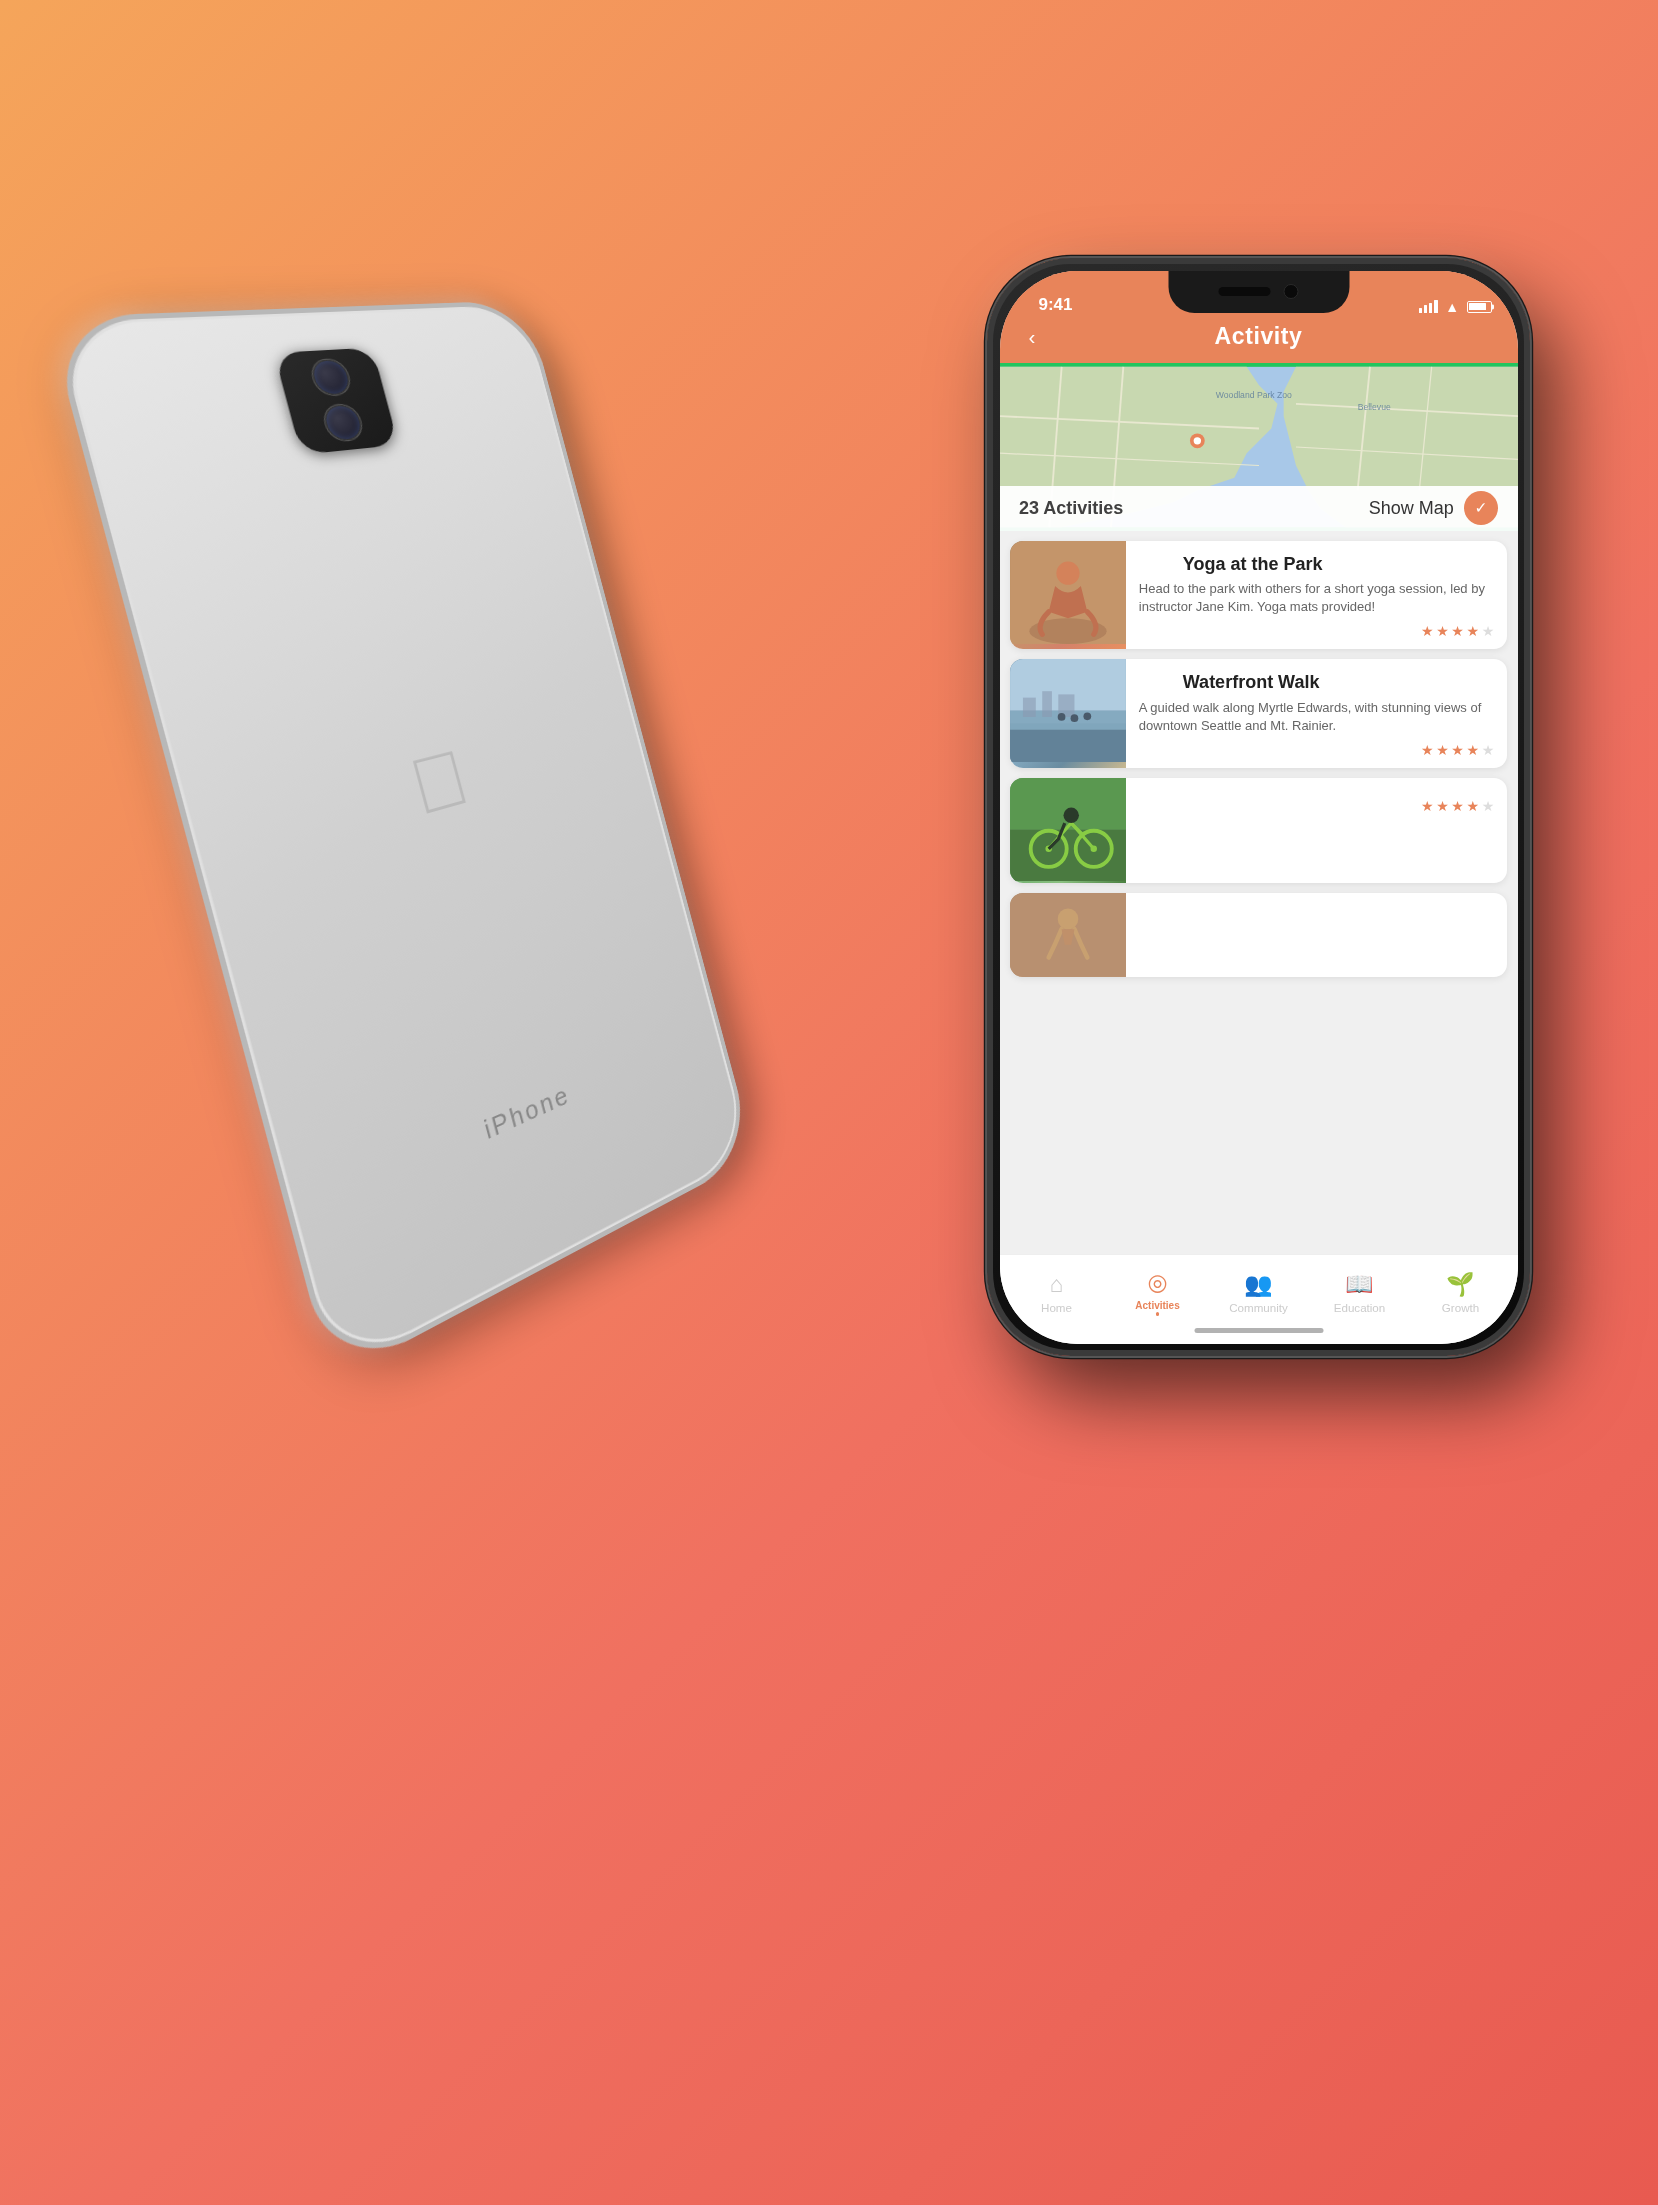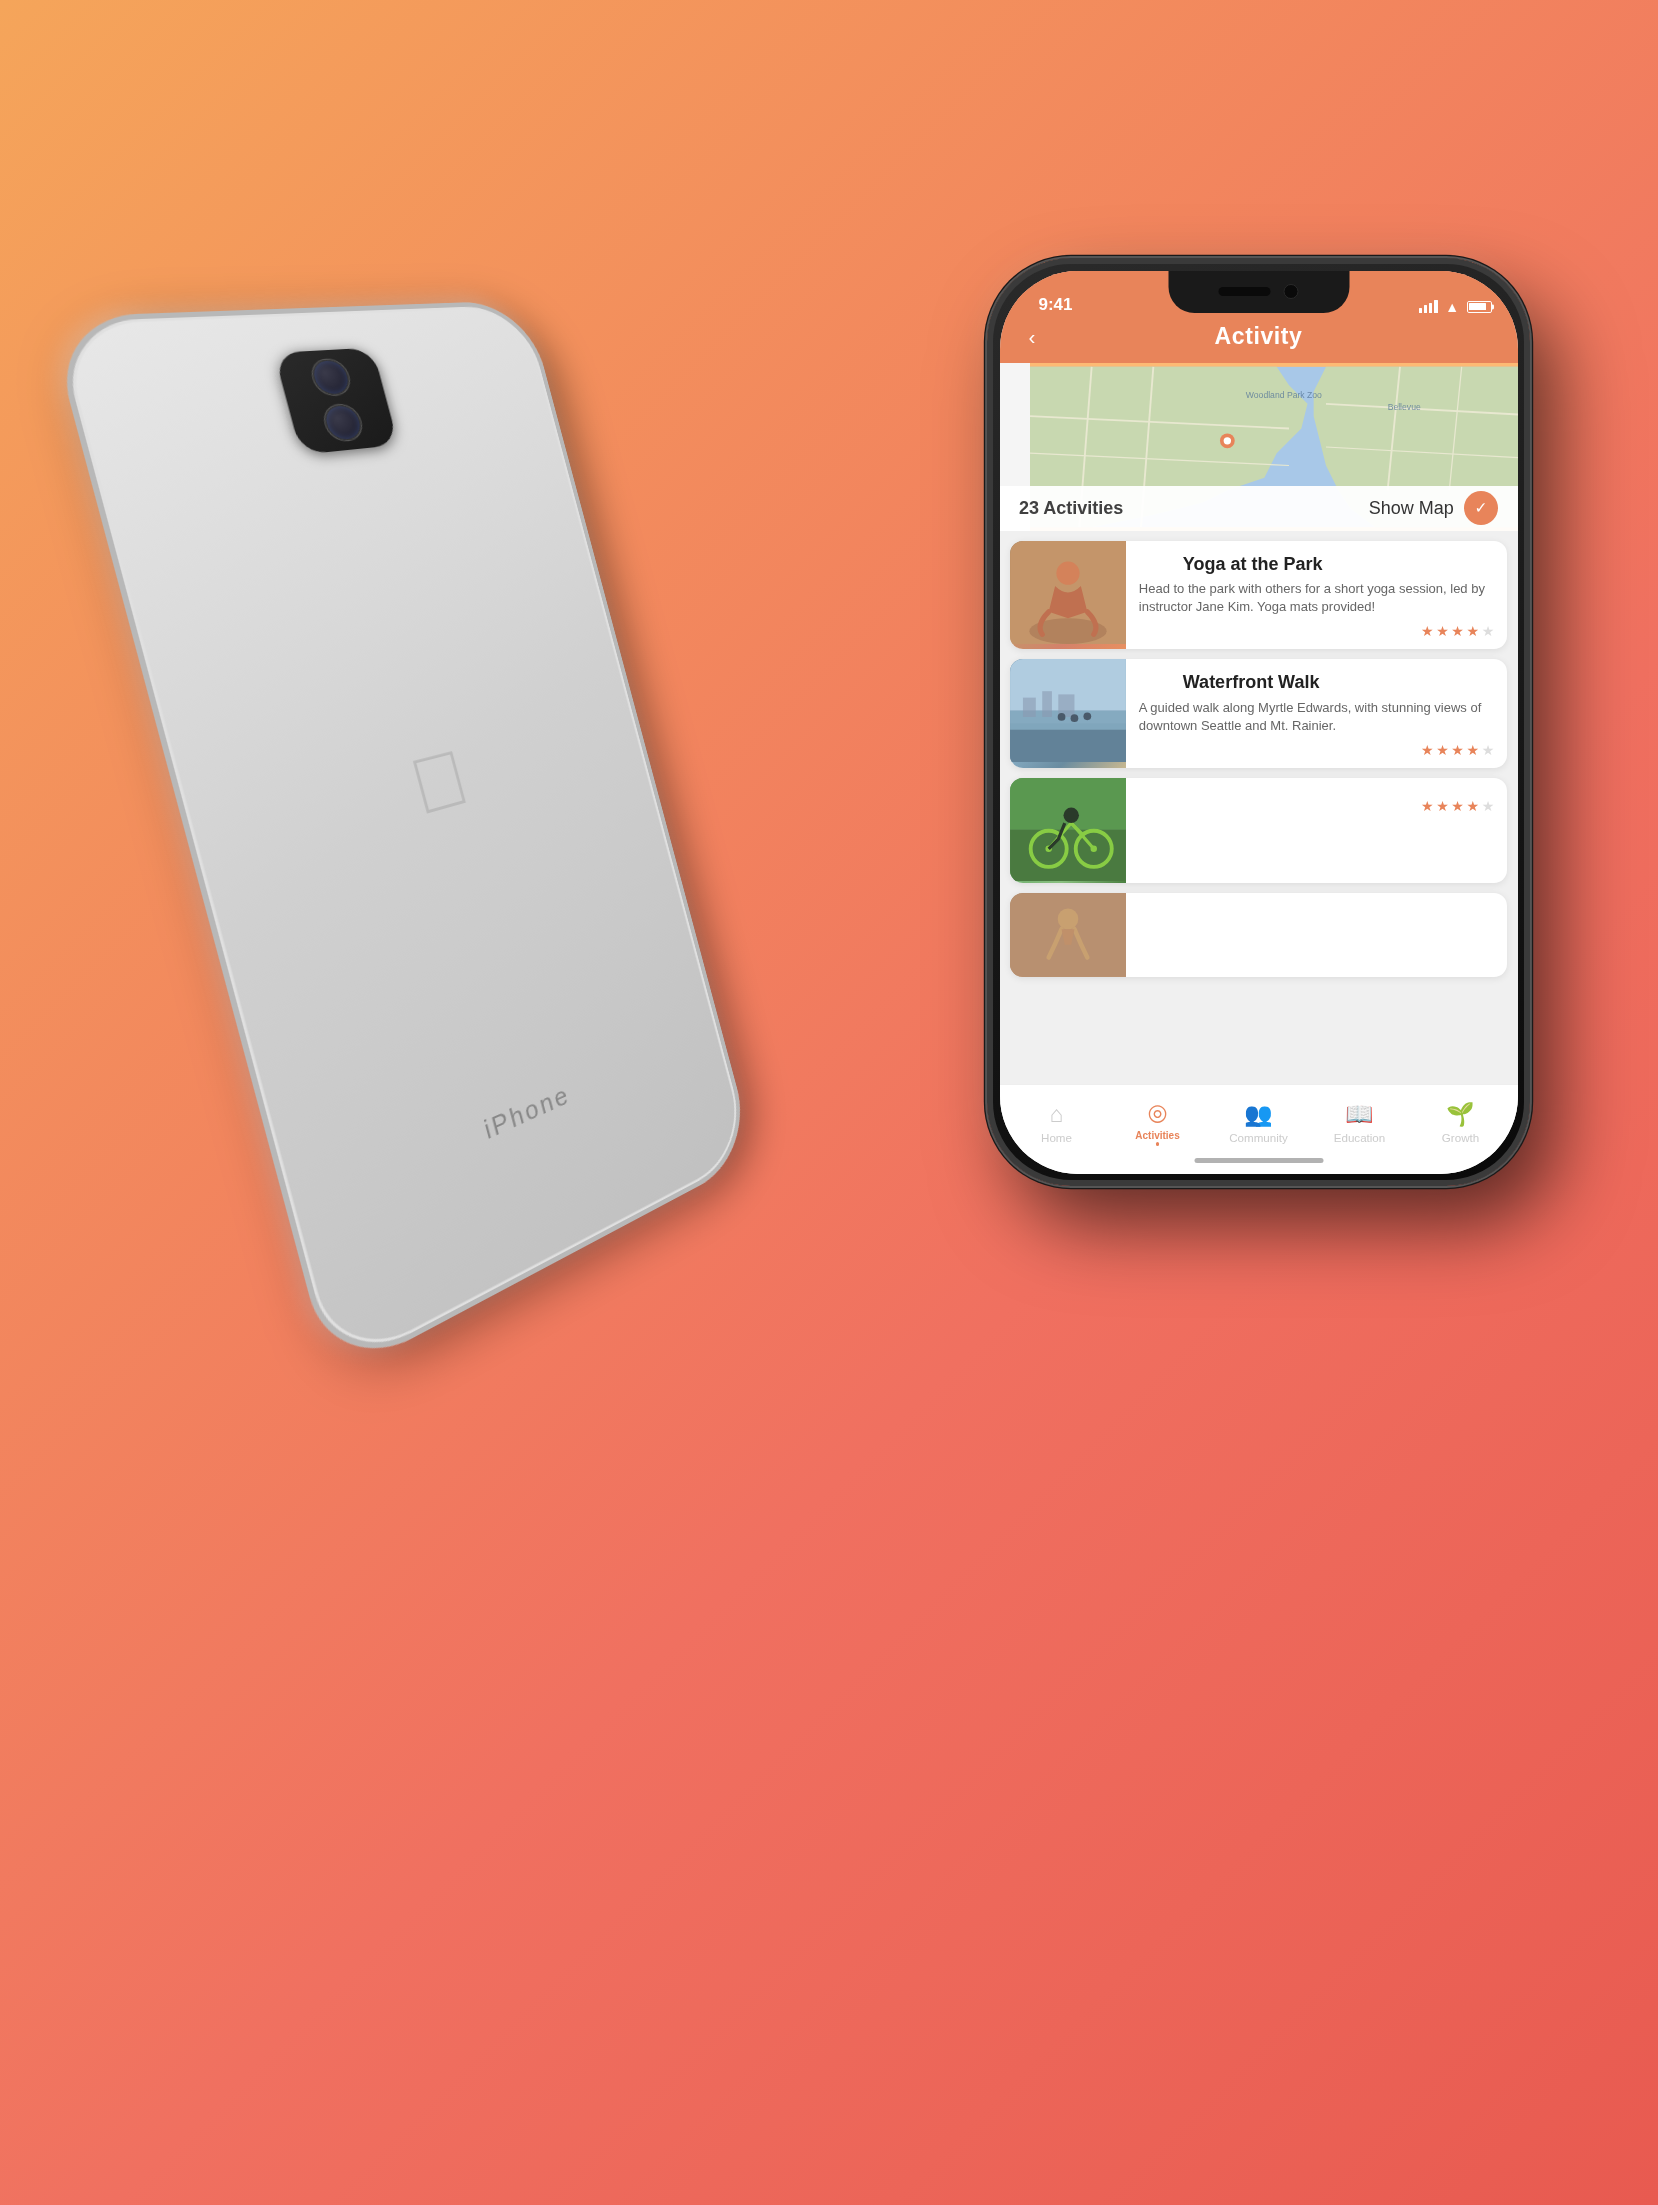--- a/index.html
+++ b/index.html
@@ -128,21 +128,21 @@
     
     .phone-front-wrapper {
       position: absolute;
       right: 129px;
       top: 258px;
       z-index: 10;
     }
 
     .phone-front {
       width: 543px;
-      height: 928px;
+      height: 1098px;
       background: linear-gradient(160deg, #2a2a2a 0%, #1a1a1a 50%, #0a0a0a 100%);
       border-radius: 84px;
       border: 6.5px solid #3a3a3a;
       box-shadow:
         0 0 0 1.9px #555,
         0 0 0 3.2px #1a1a1a,
         26px 39px 78px rgba(0,0,0,0.6),
         -6.5px -6.5px 26px rgba(255,255,255,0.05);
       position: relative;
       overflow: hidden;
@@ -349,23 +349,22 @@
     .map-container {
       flex-shrink: 0;
       height: 168px;
       position: relative;
       overflow: hidden;
     }
 
     .map-bg {
       width: 100%;
       height: 100%;
-      background: #fdba74;
+      background: #22c55e;
       position: relative;
-      margin-left: 30px;
     }
 
     
     .map-svg {
       width: 100%;
       height: 100%;
     }
 
     .map-overlay-bar {
       position: absolute;

